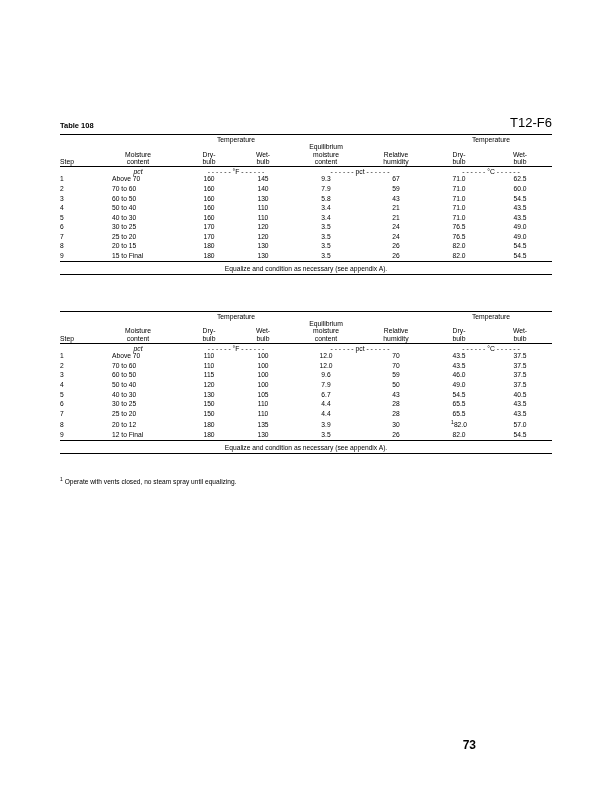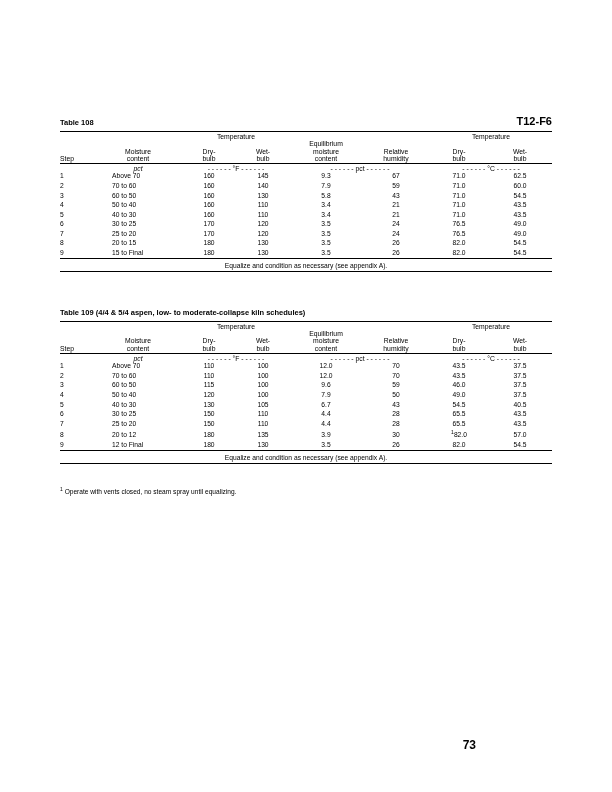--- a/index.html
+++ b/index.html
@@ -34,22 +34,22 @@
     align-items: flex-end;
     font-size: 7.5px;
     font-weight: bold;
     margin-bottom: 4px;
   }
   .table-title {
     font-size: 7.5px;
     font-weight: bold;
   }
   .doc-code {
-    font-size: 11px;
-    font-weight: bold;
+    font-size: 13px;
+    font-weight: normal;
   }
   table.kiln {
     border-collapse: collapse;
     width: 492px;
     font-size: 6.6px;
     table-layout: fixed;
   }
   table.kiln td, table.kiln th {
     padding: 0;
     margin: 0;
@@ -307,23 +307,20 @@
           <tr class="rule-bot">
             <td colspan="8"></td>
           </tr>
         </tbody>
       </table>
     </div>
 
     <div class="gap"></div>
 
     <div class="table-block">
-      <div class="table-head-row">
-        <span class="table-title">Table 109 (4/4 &amp; 5/4 aspen, low- to moderate-collapse kiln schedules)</span>
-      </div>
 
       <table class="kiln">
         <colgroup>
           <col style="width:34px">
           <col style="width:88px">
           <col style="width:54px">
           <col style="width:54px">
           <col style="width:72px">
           <col style="width:68px">
           <col style="width:58px">

